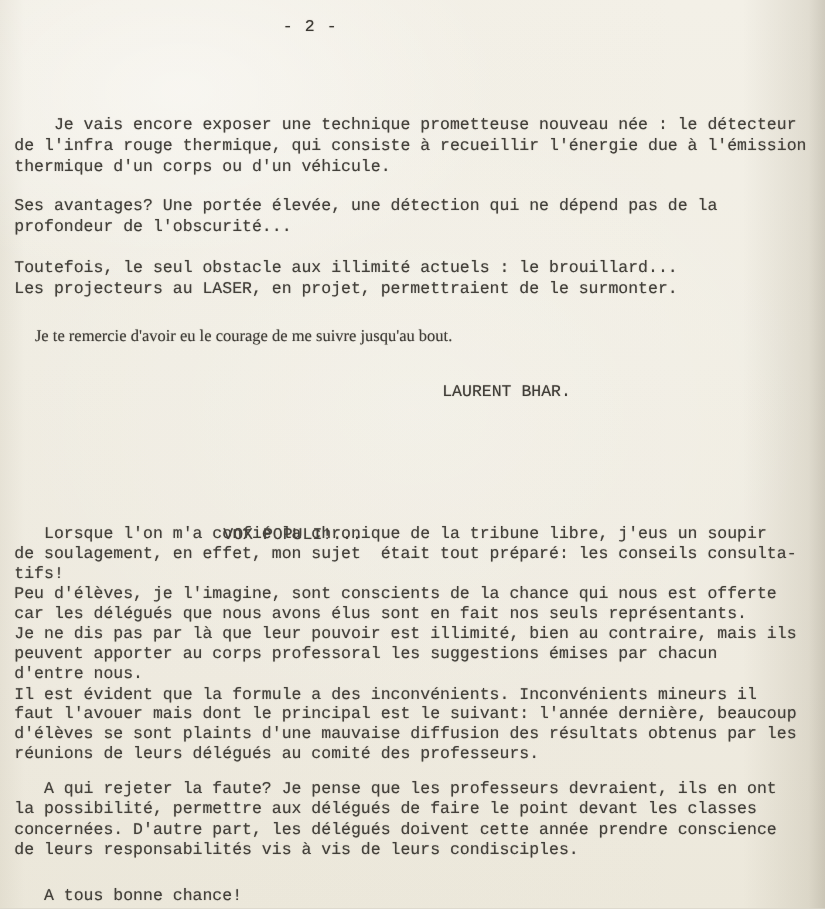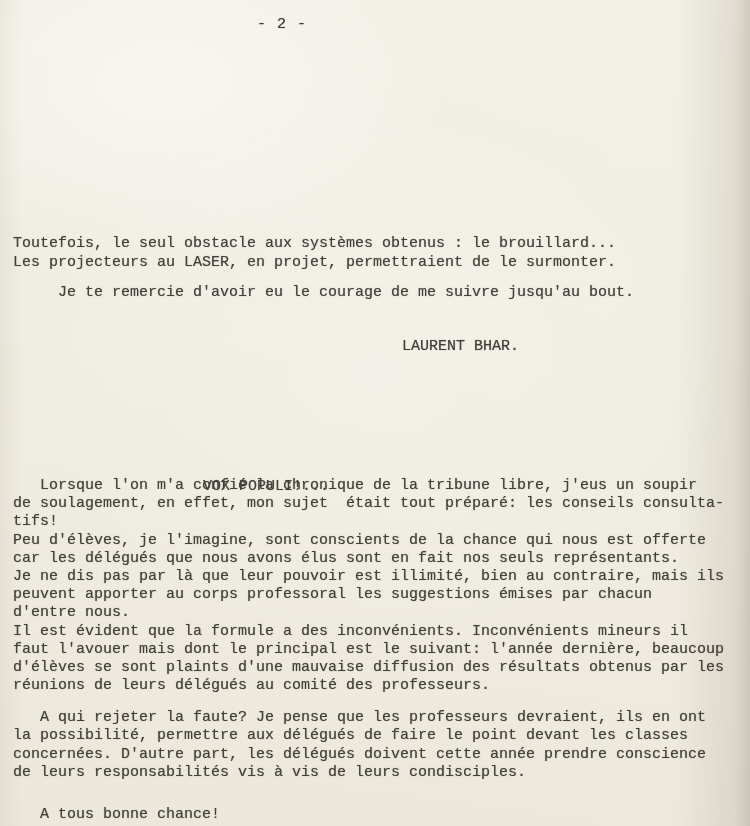--- a/index.html
+++ b/index.html
@@ -30,36 +30,41 @@
   }
   .body2 { line-height: 18.2px; }
   .body3 { line-height: 18.3px; }
   .pagenum {
     position: absolute;
     top: 15px;
     left: 257px;
     letter-spacing: 1px;
     color: #3c3933;
   }
-  .sig { color: #403d37; }
+  .sig { color: #403d37; margin-top: 10px; }
   .title { color: #45423c; margin-top: 44px; }
 </style>
 </head>
 <body>
 
 <div class="page">
 
   <div class="txt pagenum">- 2 -</div>
 
+  <div class="txt" style="top:104px; left:13px;">    Je vais encore exposer une technique prometteuse nouveau née : le détecteur
+de l'infra rouge thermique, qui consiste à recueillir l'énergie due à l'émission
+thermique d'un corps ou d'un véhicule.</div>
 
+  <div class="txt" style="top:178px; left:13px;">Ses avantages? Une portée élevée, une détection qui ne dépend pas de la
+profondeur de l'obscurité...</div>
 
-  <div class="txt" style="top:234px; left:13px;">Toutefois, le seul obstacle aux systèmes obtenus : le brouillard...
+  <div class="txt" style="top:234px; left:13px;">Toutefois, le seul obstacle aux illimité actuels : le brouillard...
 Les projecteurs au LASER, en projet, permettraient de le surmonter.</div>
 
-  <div class="txt" style="top:283px; left:13px;">     Je te remercie d'avoir eu le courage de me suivre jusqu'au bout.</div>
+  <div class="txt" style="top:297px; left:13px;font-family:Liberation Serif, serif;">     Je te remercie d'avoir eu le courage de me suivre jusqu'au bout.</div>
 
   <div class="txt sig" style="top:337px; left:402px;">LAURENT BHAR.</div>
 
   <div class="txt title" style="top:433px; left:203px;">VOX POPULI!...</div>
 
   <div class="txt body2" style="top:477px; left:13px;">   Lorsque l'on m'a confié la chronique de la tribune libre, j'eus un soupir
 de soulagement, en effet, mon sujet  était tout préparé: les conseils consulta-
 tifs!
 Peu d'élèves, je l'imagine, sont conscients de la chance qui nous est offerte
 car les délégués que nous avons élus sont en fait nos seuls représentants.

